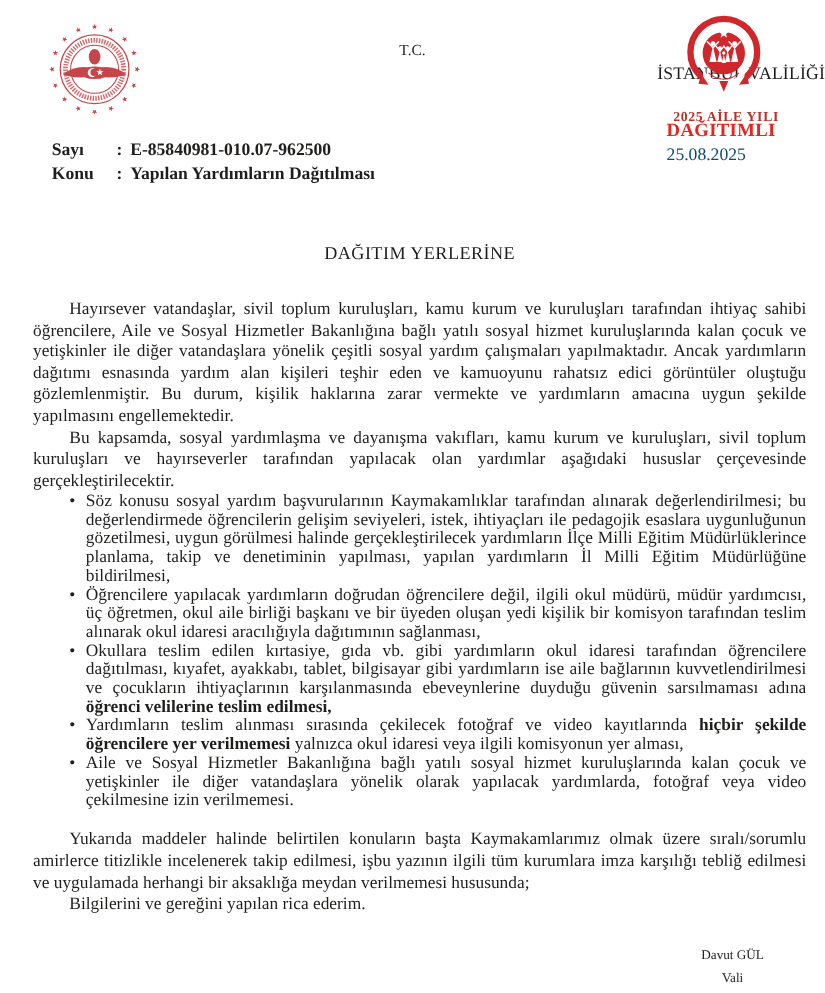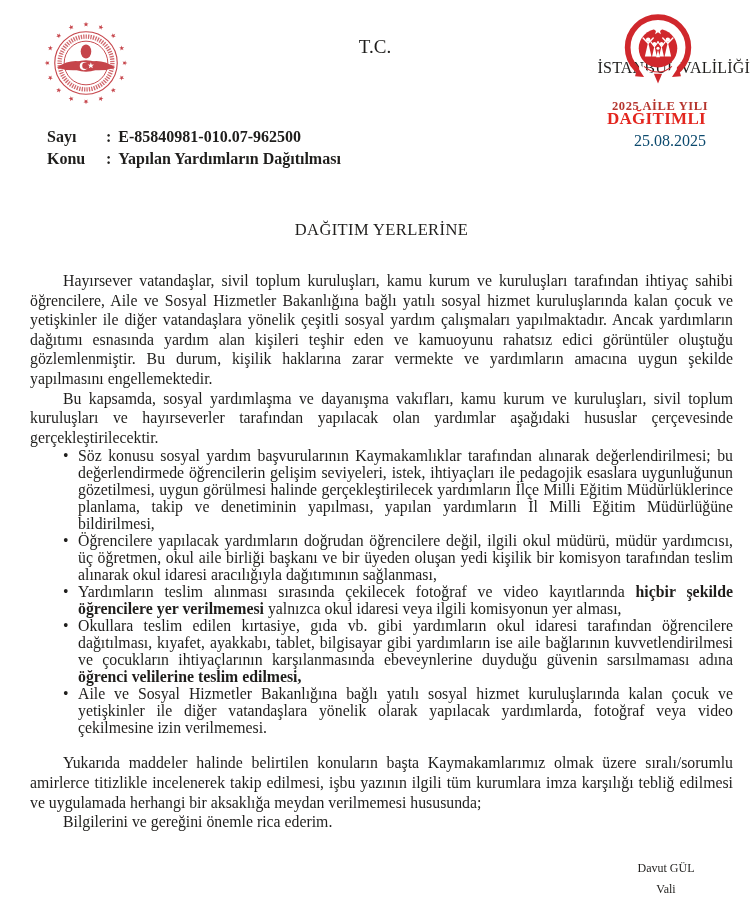--- a/index.html
+++ b/index.html
@@ -4,30 +4,30 @@
 <style>
   html,body{margin:0;padding:0;background:#ffffff;}
   body{width:750px;height:903px;position:relative;overflow:hidden;
        font-family:"Liberation Serif","DejaVu Serif",serif;color:#1f1e1c;
        -webkit-font-smoothing:antialiased;}
   .page{position:absolute;inset:0;background:#ffffff;}
 
   
   .logo-left{position:absolute;left:42px;top:19px;width:88px;height:88px;}
   .header-center{position:absolute;left:0;right:0;top:36px;text-align:center;line-height:21px;}
-  .hc-tc{font-size:19px;}
+  .hc-tc{font-size:14px;}
   .hc-org{font-size:16px;letter-spacing:0.2px;text-align:right;}
   .hc-dept{font-size:16.5px;}
   .logo-right{position:absolute;left:612px;top:11px;width:92px;text-align:right;}
   .logo-right svg{display:block;margin:0 auto;}
   .logo-right .caption{margin-top:2px;font-size:12.5px;font-weight:bold;color:#b5352e;
                        letter-spacing:0.6px;white-space:nowrap;}
 
   
-  .meta-right{position:absolute;right:44px;top:109px;width:116px;text-align:right;}
+  .meta-right{position:absolute;right:28px;top:109px;width:116px;text-align:left;}
   .dagitimli{color:#e3261f;font-weight:bold;font-size:17px;letter-spacing:0.3px;}
   .doc-date{font-size:16px;margin-top:3px;color:#0c4a6e;}
   .meta-left{position:absolute;left:47px;top:126px;font-size:16px;line-height:22px;font-weight:bold;}
   .meta-line{white-space:nowrap;}
   .meta-lbl{display:inline-block;width:59px;}
   .meta-col{display:inline-block;margin-right:7px;}
 
   
   .content{position:absolute;left:30px;top:220px;width:703px;}
   .doc-title{text-align:center;font-size:16.5px;letter-spacing:0.4px;margin:0 0 31px 0;}
@@ -131,26 +131,26 @@
     </div>
   </div>
 
   <div class="content">
     <div class="doc-title">DAĞITIM YERLERİNE</div>
     <p>Hayırsever vatandaşlar, sivil toplum kuruluşları, kamu kurum ve kuruluşları tarafından ihtiyaç sahibi öğrencilere, Aile ve Sosyal Hizmetler Bakanlığına bağlı yatılı sosyal hizmet kuruluşlarında kalan çocuk ve yetişkinler ile diğer vatandaşlara yönelik çeşitli sosyal yardım çalışmaları yapılmaktadır. Ancak yardımların dağıtımı esnasında yardım alan kişileri teşhir eden ve kamuoyunu rahatsız edici görüntüler oluştuğu gözlemlenmiştir. Bu durum, kişilik haklarına zarar vermekte ve yardımların amacına uygun şekilde yapılmasını engellemektedir.</p>
     <p>Bu kapsamda, sosyal yardımlaşma ve dayanışma vakıfları, kamu kurum ve kuruluşları, sivil toplum kuruluşları ve hayırseverler tarafından yapılacak olan yardımlar aşağıdaki hususlar çerçevesinde gerçekleştirilecektir.</p>
     <ul class="bullets">
         <li><span>Söz konusu sosyal yardım başvurularının Kaymakamlıklar tarafından alınarak değerlendirilmesi; bu değerlendirmede öğrencilerin gelişim seviyeleri, istek, ihtiyaçları ile pedagojik esaslara uygunluğunun gözetilmesi, uygun görülmesi halinde gerçekleştirilecek yardımların İlçe Milli Eğitim Müdürlüklerince planlama, takip ve denetiminin yapılması, yapılan yardımların İl Milli Eğitim Müdürlüğüne bildirilmesi,</span></li>
         <li><span>Öğrencilere yapılacak yardımların doğrudan öğrencilere değil, ilgili okul müdürü, müdür yardımcısı, üç öğretmen, okul aile birliği başkanı ve bir üyeden oluşan yedi kişilik bir komisyon tarafından teslim alınarak okul idaresi aracılığıyla dağıtımının sağlanması,</span></li>
+        <li><span>Okullara teslim edilen kırtasiye, gıda vb. gibi yardımların okul idaresi tarafından öğrencilere dağıtılması, kıyafet, ayakkabı, tablet, bilgisayar gibi yardımların ise aile bağlarının kuvvetlendirilmesi ve çocukların ihtiyaçlarının karşılanmasında ebeveynlerine duyduğu güvenin sarsılmaması adına </span><b>öğrenci velilerine teslim edilmesi,</b></li>
         <li><span>Yardımların teslim alınması sırasında çekilecek fotoğraf ve video kayıtlarında </span><b>hiçbir şekilde öğrencilere yer verilmemesi</b><span> yalnızca okul idaresi veya ilgili komisyonun yer alması,</span></li>
-        <li><span>Okullara teslim edilen kırtasiye, gıda vb. gibi yardımların okul idaresi tarafından öğrencilere dağıtılması, kıyafet, ayakkabı, tablet, bilgisayar gibi yardımların ise aile bağlarının kuvvetlendirilmesi ve çocukların ihtiyaçlarının karşılanmasında ebeveynlerine duyduğu güvenin sarsılmaması adına </span><b>öğrenci velilerine teslim edilmesi,</b></li>
         <li><span>Aile ve Sosyal Hizmetler Bakanlığına bağlı yatılı sosyal hizmet kuruluşlarında kalan çocuk ve yetişkinler ile diğer vatandaşlara yönelik olarak yapılacak yardımlarda, fotoğraf veya video çekilmesine izin verilmemesi.</span></li>
       </ul>
     <p class="closing-1">Yukarıda maddeler halinde belirtilen konuların başta Kaymakamlarımız olmak üzere sıralı/sorumlu amirlerce titizlikle incelenerek takip edilmesi, işbu yazının ilgili tüm kurumlara imza karşılığı tebliğ edilmesi ve uygulamada herhangi bir aksaklığa meydan verilmemesi hususunda;</p>
-    <p>Bilgilerini ve gereğini önemle rica ederim.</p>
+    <p>Bilgilerini ve gereğini yapılan rica ederim.</p>
   </div>
 
   <div class="signature">
     <div>Davut GÜL</div>
     <div>Vali</div>
   </div>
 
 </div>
 
 </body></html>

